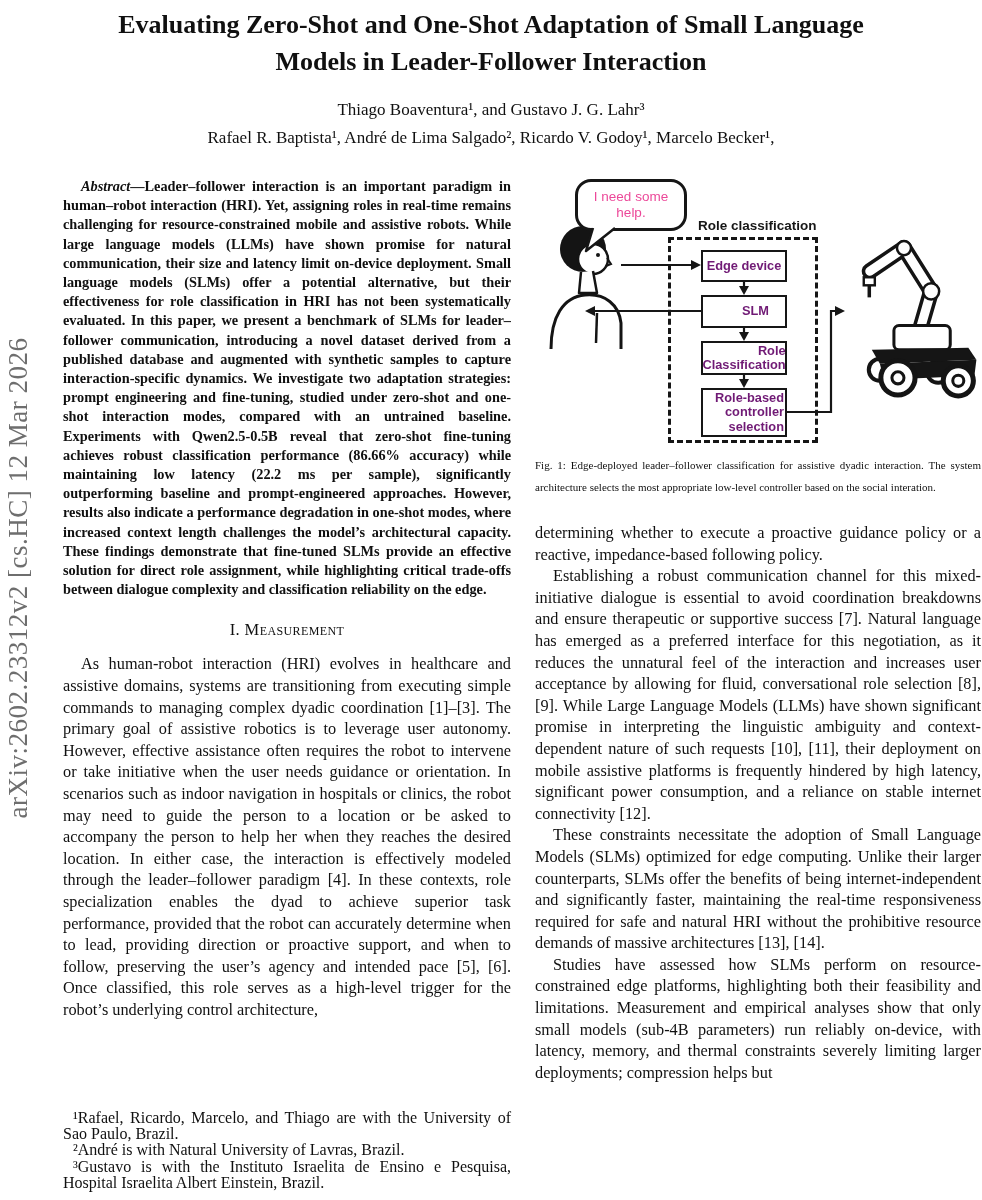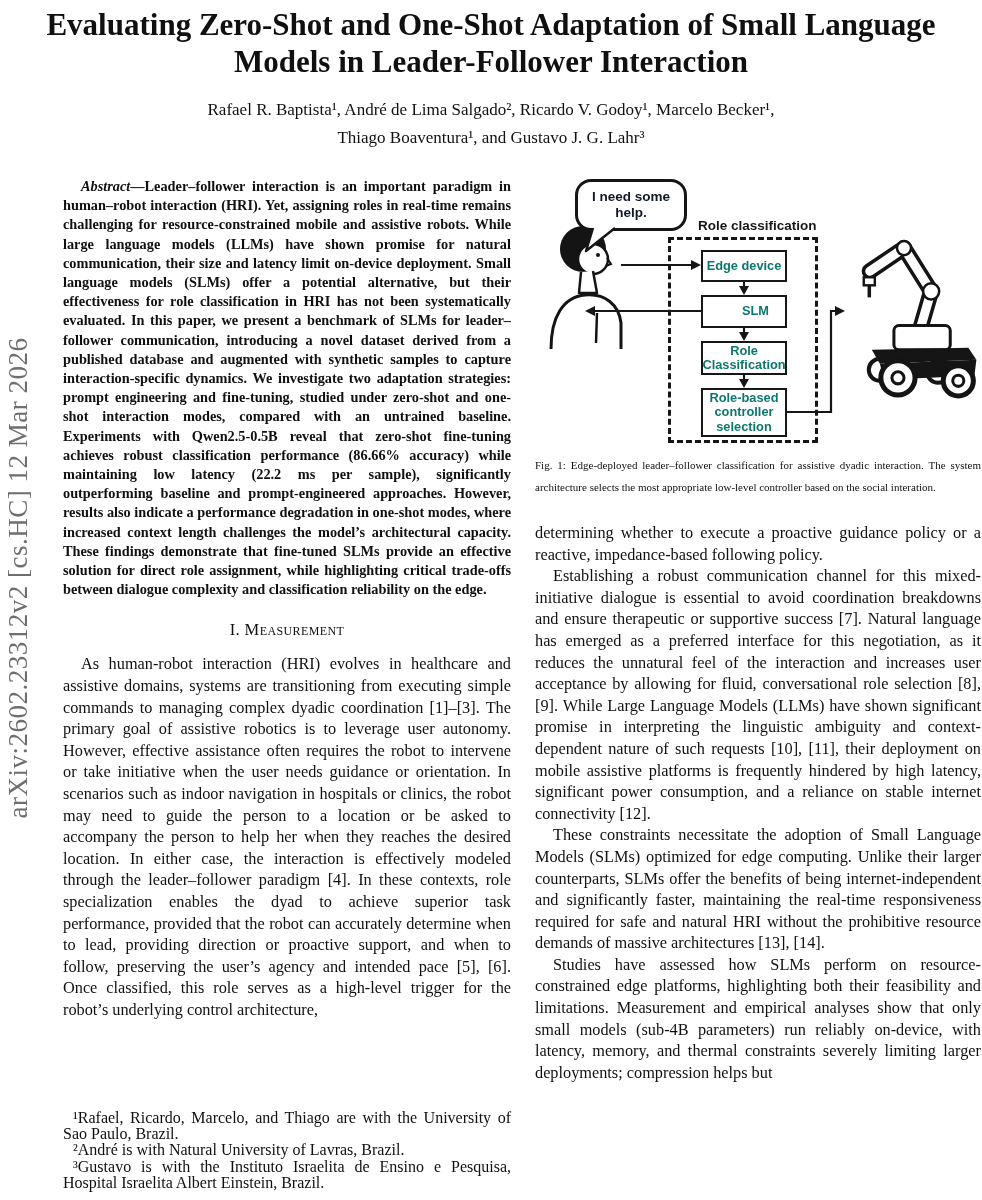--- a/index.html
+++ b/index.html
@@ -21,21 +21,21 @@
     font-family:"Liberation Serif", serif;
     font-size:27px;
     color:#6e6e6e;
     letter-spacing:0.5px;
     white-space:nowrap;
   }
   .title{
     position:absolute;left:0;right:0;top:6px;
     text-align:center;
     font-weight:bold;
-    font-size:31px;
+    font-size:26px;
     line-height:37px;
   }
   .authors{
     position:absolute;left:0;right:0;top:96px;
     text-align:center;
     font-size:17px;
     line-height:28px;
   }
   .col-left{
     position:absolute;left:63px;top:177px;width:448px;
@@ -83,43 +83,43 @@
     width:446px;height:272px;
     background:#fff;
     font-family:"Liberation Sans", sans-serif;
   }
   .bubble{
     position:absolute;left:40px;top:4px;width:112px;height:52px;
     box-sizing:border-box;
     border:3px solid #161616;border-radius:16px;
     display:flex;align-items:center;justify-content:center;
     text-align:center;
-    font-weight:700;font-size:13.5px;line-height:16px;
-    color:#0f172a;
+    font-weight:400;font-size:13.5px;line-height:16px;
+    color:#ec4899;
     background:#fff;
   }
   .group-box{
     position:absolute;left:133px;top:62px;width:150px;height:206px;
     box-sizing:border-box;
     border:3px dashed #161616;
   }
   .group-label{
     position:absolute;left:163px;top:43px;
     font-weight:700;font-size:13.5px;color:#161616;
     white-space:nowrap;
   }
   .flow-box{
     position:absolute;left:166px;width:86px;
     box-sizing:border-box;
     border:2.6px solid #161616;
     background:#fff;
     display:flex;align-items:center;justify-content:center;
-    text-align:center;
+    text-align:right;
     font-weight:700;font-size:12.8px;line-height:14.5px;
-    color:#0f766e;
+    color:#701a75;
     padding:1px;
   }
   .fb1{top:75px;height:32px;}
   .fb2{top:120px;height:33px;padding-left:24px;}
   .fb3{top:166px;height:34px;}
   .fb4{top:213px;height:49px;}
   .fig-overlay{position:absolute;left:0;top:0;width:446px;height:272px;pointer-events:none;}
   .person-svg{position:absolute;left:4px;top:46px;width:100px;height:128px;}
   .robot-svg{position:absolute;left:298px;top:56px;width:148px;height:176px;}
   .fig-caption{
@@ -136,22 +136,22 @@
 <div class="page">
 
   <div class="arxiv-mark">arXiv:2602.23312v2  [cs.HC]  12 Mar 2026</div>
 
   <div class="title">
     <div>Evaluating Zero-Shot and One-Shot Adaptation of Small Language</div>
     <div>Models in Leader-Follower Interaction</div>
   </div>
 
   <div class="authors">
+    <div>Thiago Boaventura¹, and Gustavo J. G. Lahr³</div>
     <div>Rafael R. Baptista¹, André de Lima Salgado², Ricardo V. Godoy¹, Marcelo Becker¹,</div>
-    <div>Thiago Boaventura¹, and Gustavo J. G. Lahr³</div>
   </div>
 
   <div class="col-left">
     <p class="abstract"><span class="abs-label">Abstract</span><span>—Leader–follower interaction is an important paradigm in human–robot interaction (HRI). Yet, assigning roles in real-time remains challenging for resource-constrained mobile and assistive robots. While large language models (LLMs) have shown promise for natural communication, their size and latency limit on-device deployment. Small language models (SLMs) offer a potential alternative, but their effectiveness for role classification in HRI has not been systematically evaluated. In this paper, we present a benchmark of SLMs for leader–follower communication, introducing a novel dataset derived from a published database and augmented with synthetic samples to capture interaction-specific dynamics. We investigate two adaptation strategies: prompt engineering and fine-tuning, studied under zero-shot and one-shot interaction modes, compared with an untrained baseline. Experiments with Qwen2.5-0.5B reveal that zero-shot fine-tuning achieves robust classification performance (86.66% accuracy) while maintaining low latency (22.2 ms per sample), significantly outperforming baseline and prompt-engineered approaches. However, results also indicate a performance degradation in one-shot modes, where increased context length challenges the model’s architectural capacity. These findings demonstrate that fine-tuned SLMs provide an effective solution for direct role assignment, while highlighting critical trade-offs between dialogue complexity and classification reliability on the edge.</span></p>
 
     <h2 class="sec-heading">I. Measurement</h2>
 
     <p class="body-p indent">As human-robot interaction (HRI) evolves in healthcare and assistive domains, systems are transitioning from executing simple commands to managing complex dyadic coordination [1]–[3]. The primary goal of assistive robotics is to leverage user autonomy. However, effective assistance often requires the robot to intervene or take initiative when the user needs guidance or orientation. In scenarios such as indoor navigation in hospitals or clinics, the robot may need to guide the person to a location or be asked to accompany the person to help her when they reaches the desired location. In either case, the interaction is effectively modeled through the leader–follower paradigm [4]. In these contexts, role specialization enables the dyad to achieve superior task performance, provided that the robot can accurately determine when to lead, providing direction or proactive support, and when to follow, preserving the user’s agency and intended pace [5], [6]. Once classified, this role serves as a high-level trigger for the robot’s underlying control architecture,</p>
   </div>
 

